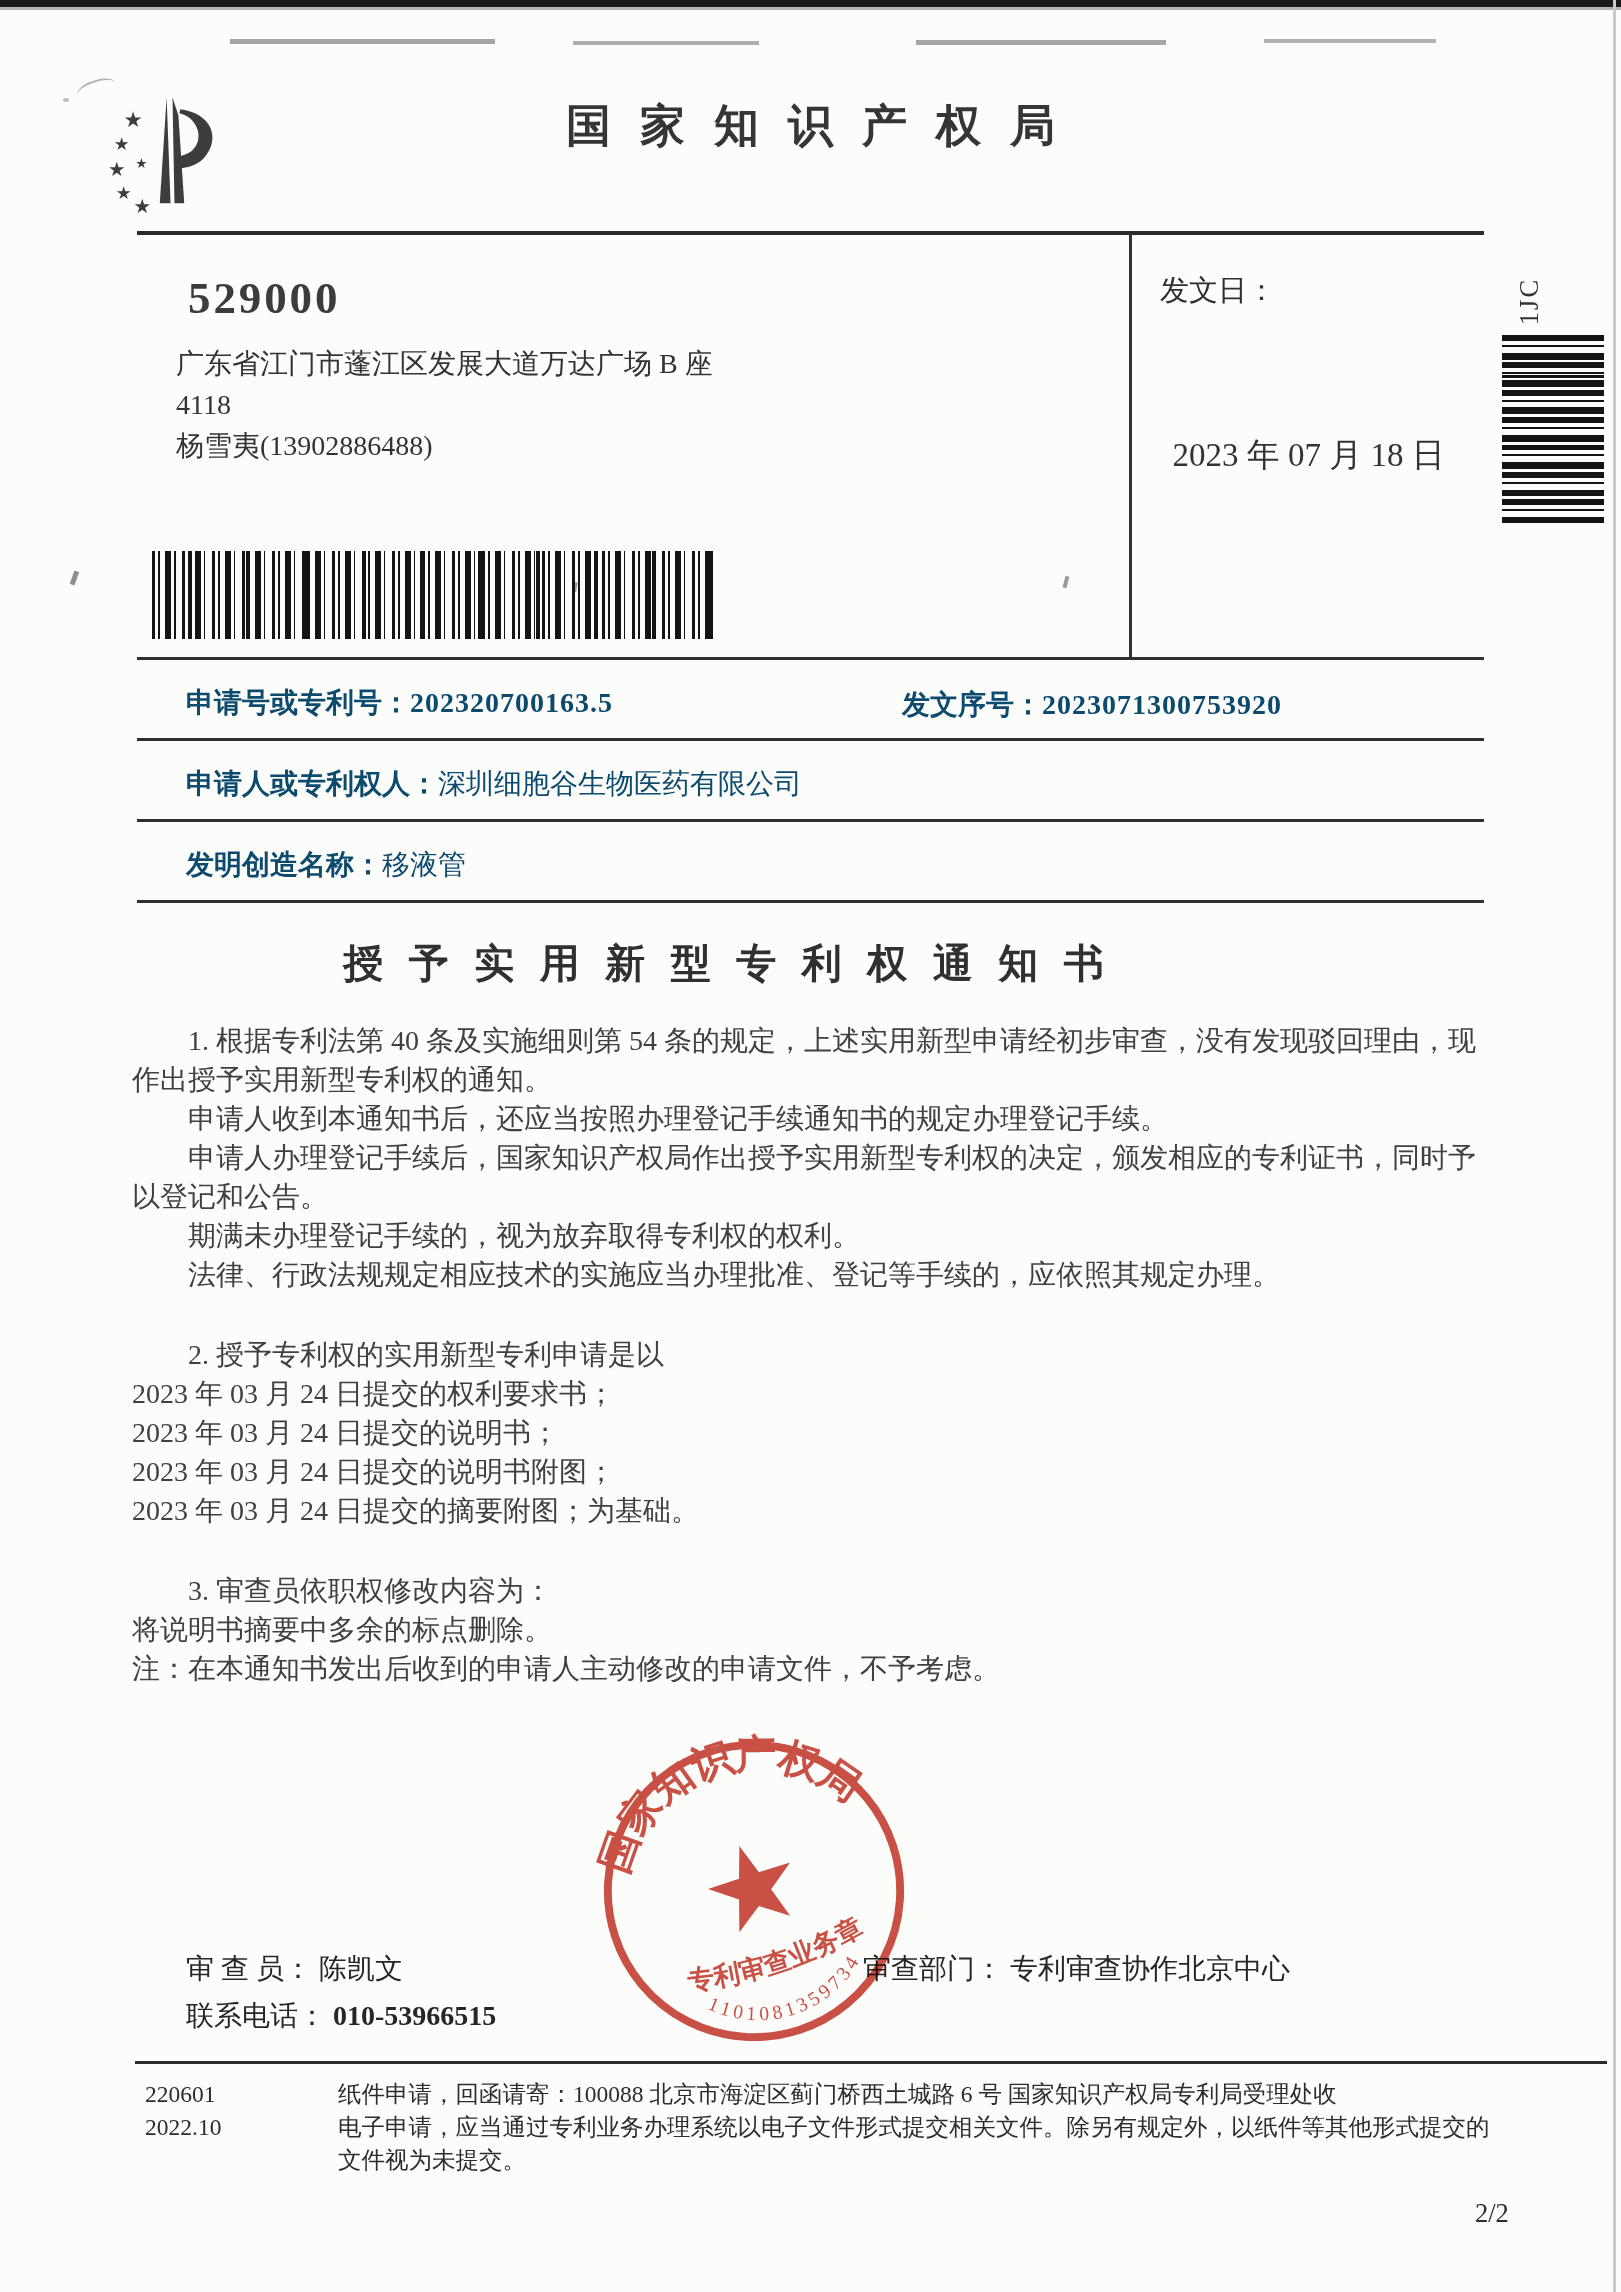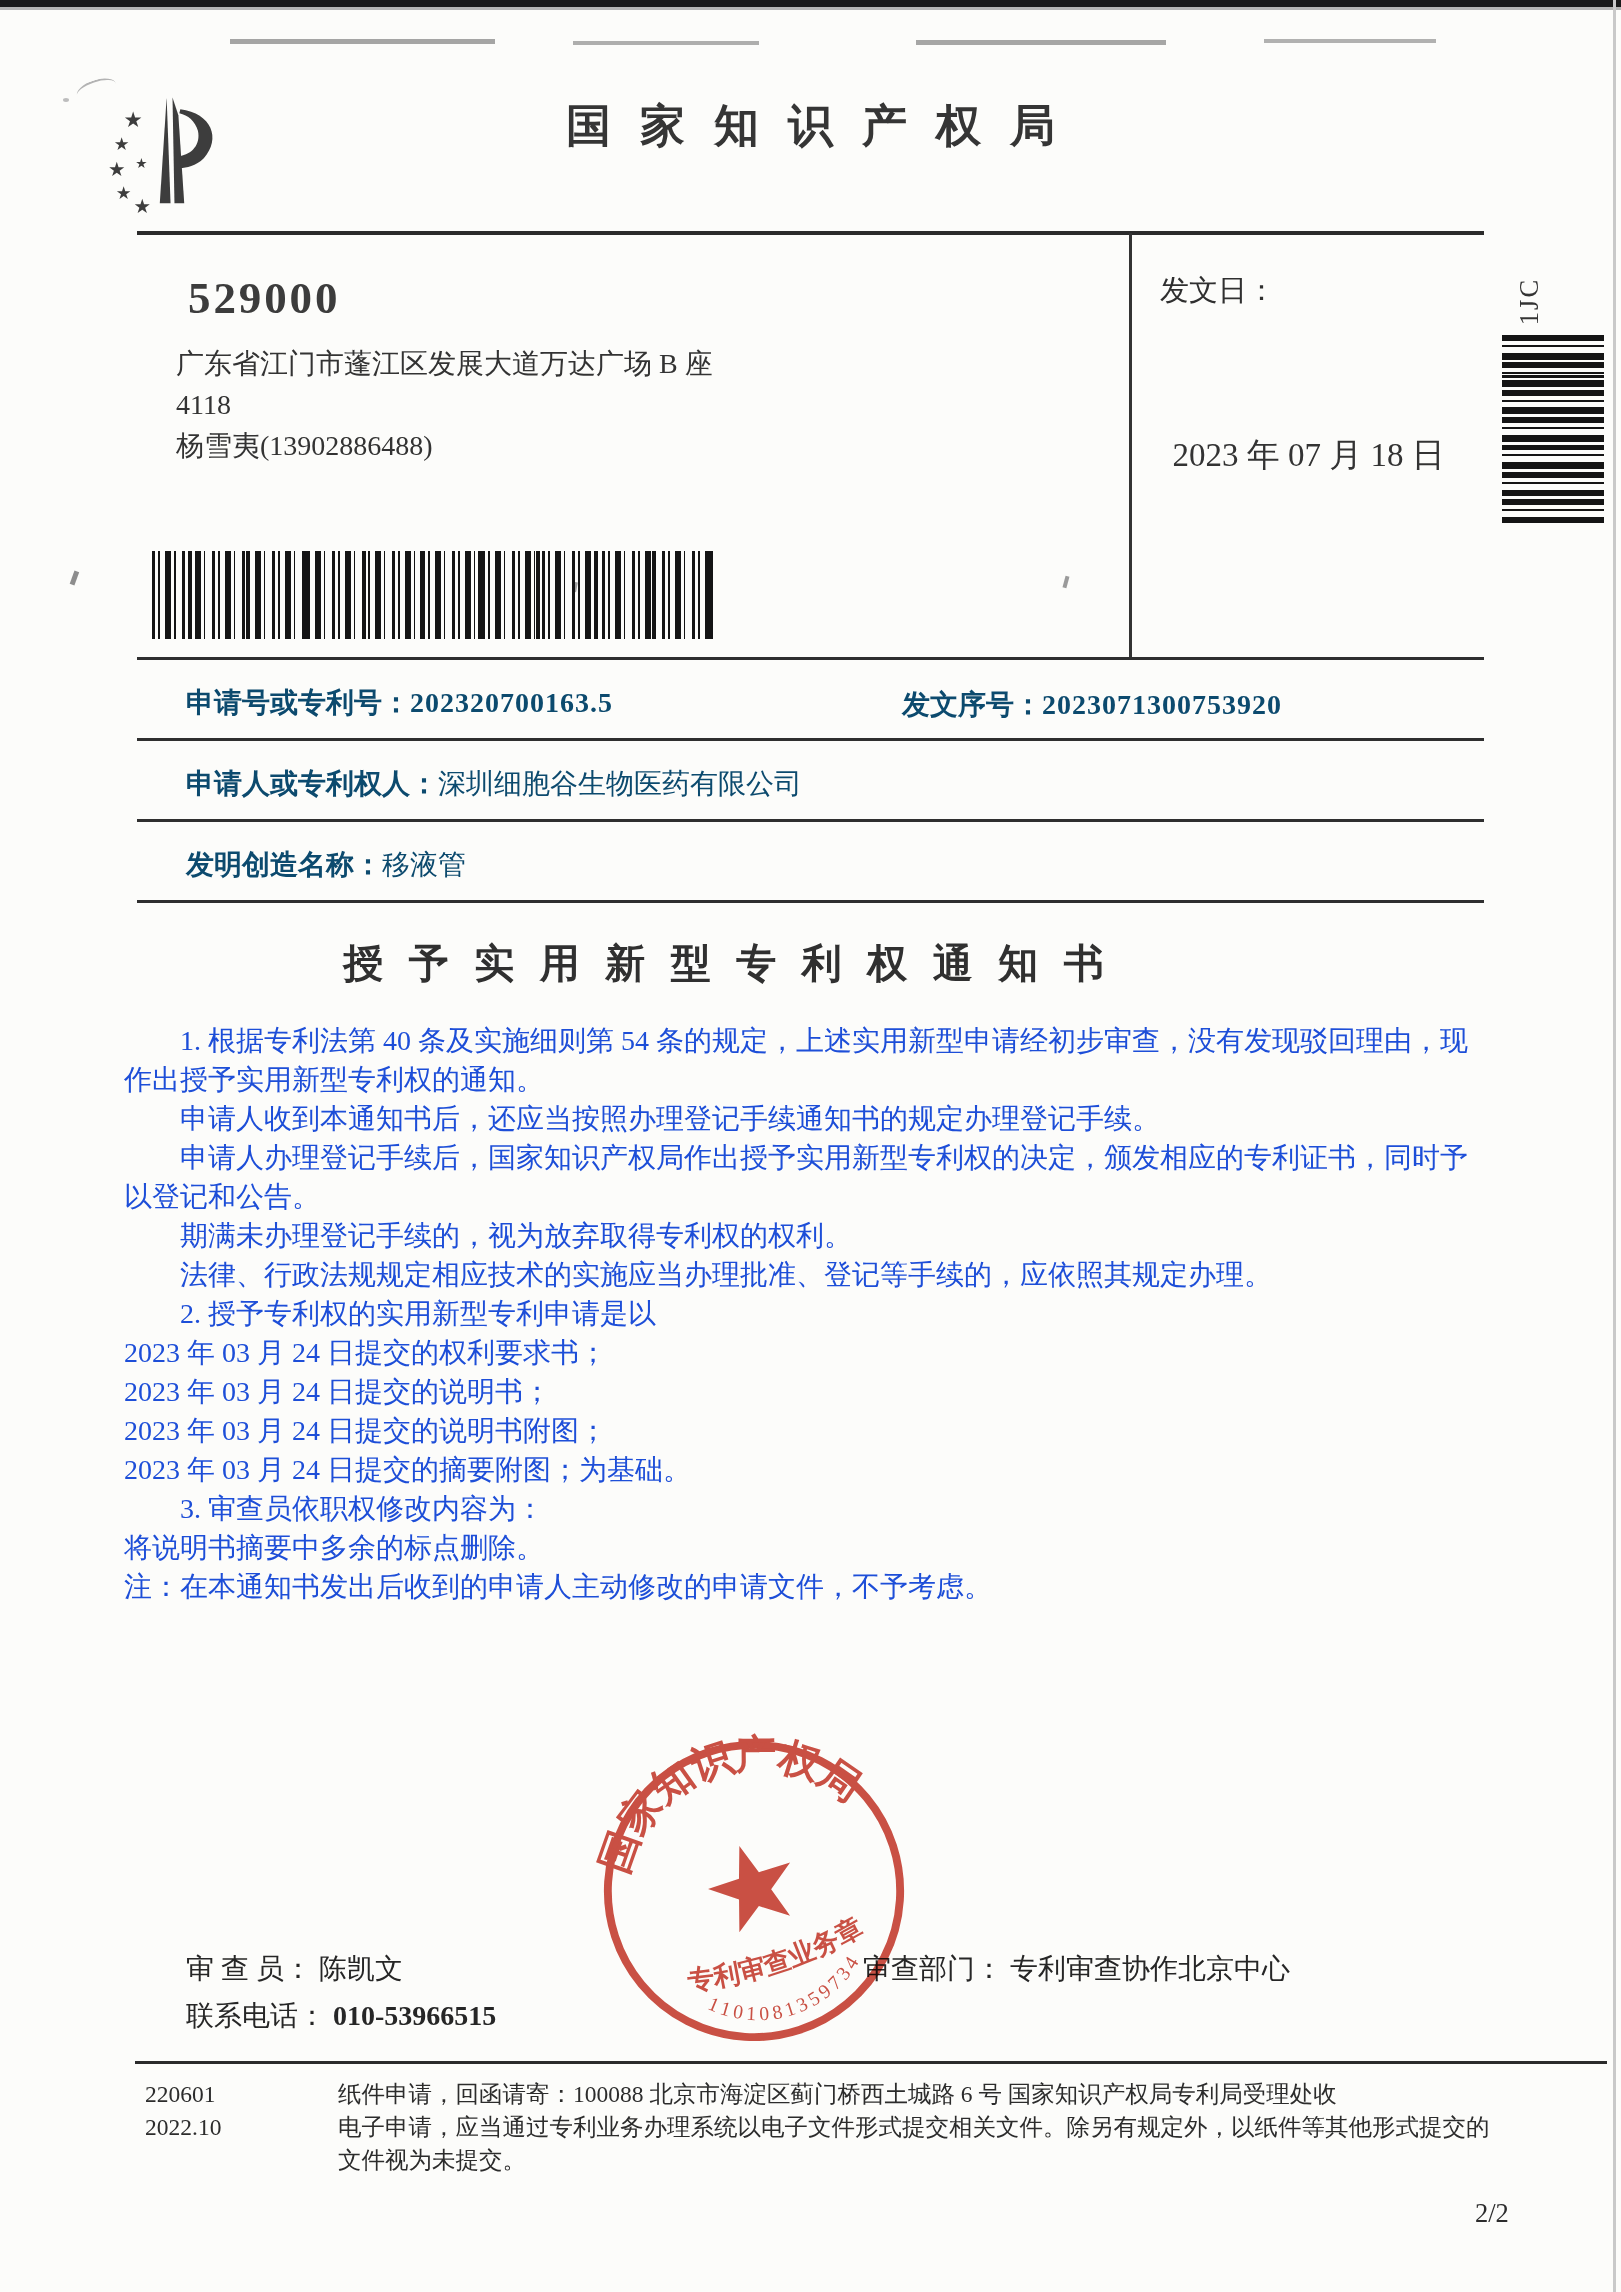--- a/index.html
+++ b/index.html
@@ -70,24 +70,24 @@
   .f-appno { left:186px; top:684px; }
   .f-serial { left:902px; top:686px; }
   .f-applicant { left:186px; top:765px; }
   .f-invention { left:186px; top:846px; }
 
   
   .notice-title {
     left:0; top:936px; width:1447px; text-align:center;
     font-size:40px; font-weight:bold; letter-spacing:25.5px; text-indent:25.5px; color:#303030;
   }
-  .body-text { left:124px; top:1021px; width:1362px; font-size:28px; line-height:39px; color:#1d4ed8; }
+  .body-text { left:132px; top:1021px; width:1362px; font-size:28px; line-height:39px; color:#404040; }
   .body-text p { margin:0; }
   .body-text p.indent { text-indent:2em; }
-  .body-text p.gap { }
+  .body-text p.gap { margin-top:41px; }
 
   
   .sig-left { left:186px; top:1945px; font-size:28px; line-height:47px; color:#262626; }
   .sig-left .num { font-weight:bold; }
   .sig-dept { left:863px; top:1950px; font-size:28px; color:#262626; }
 
   
   .stamp { left:596px; top:1733px; width:316px; height:316px; transform:rotate(-18deg); opacity:.88; mix-blend-mode:multiply; }
 
   

